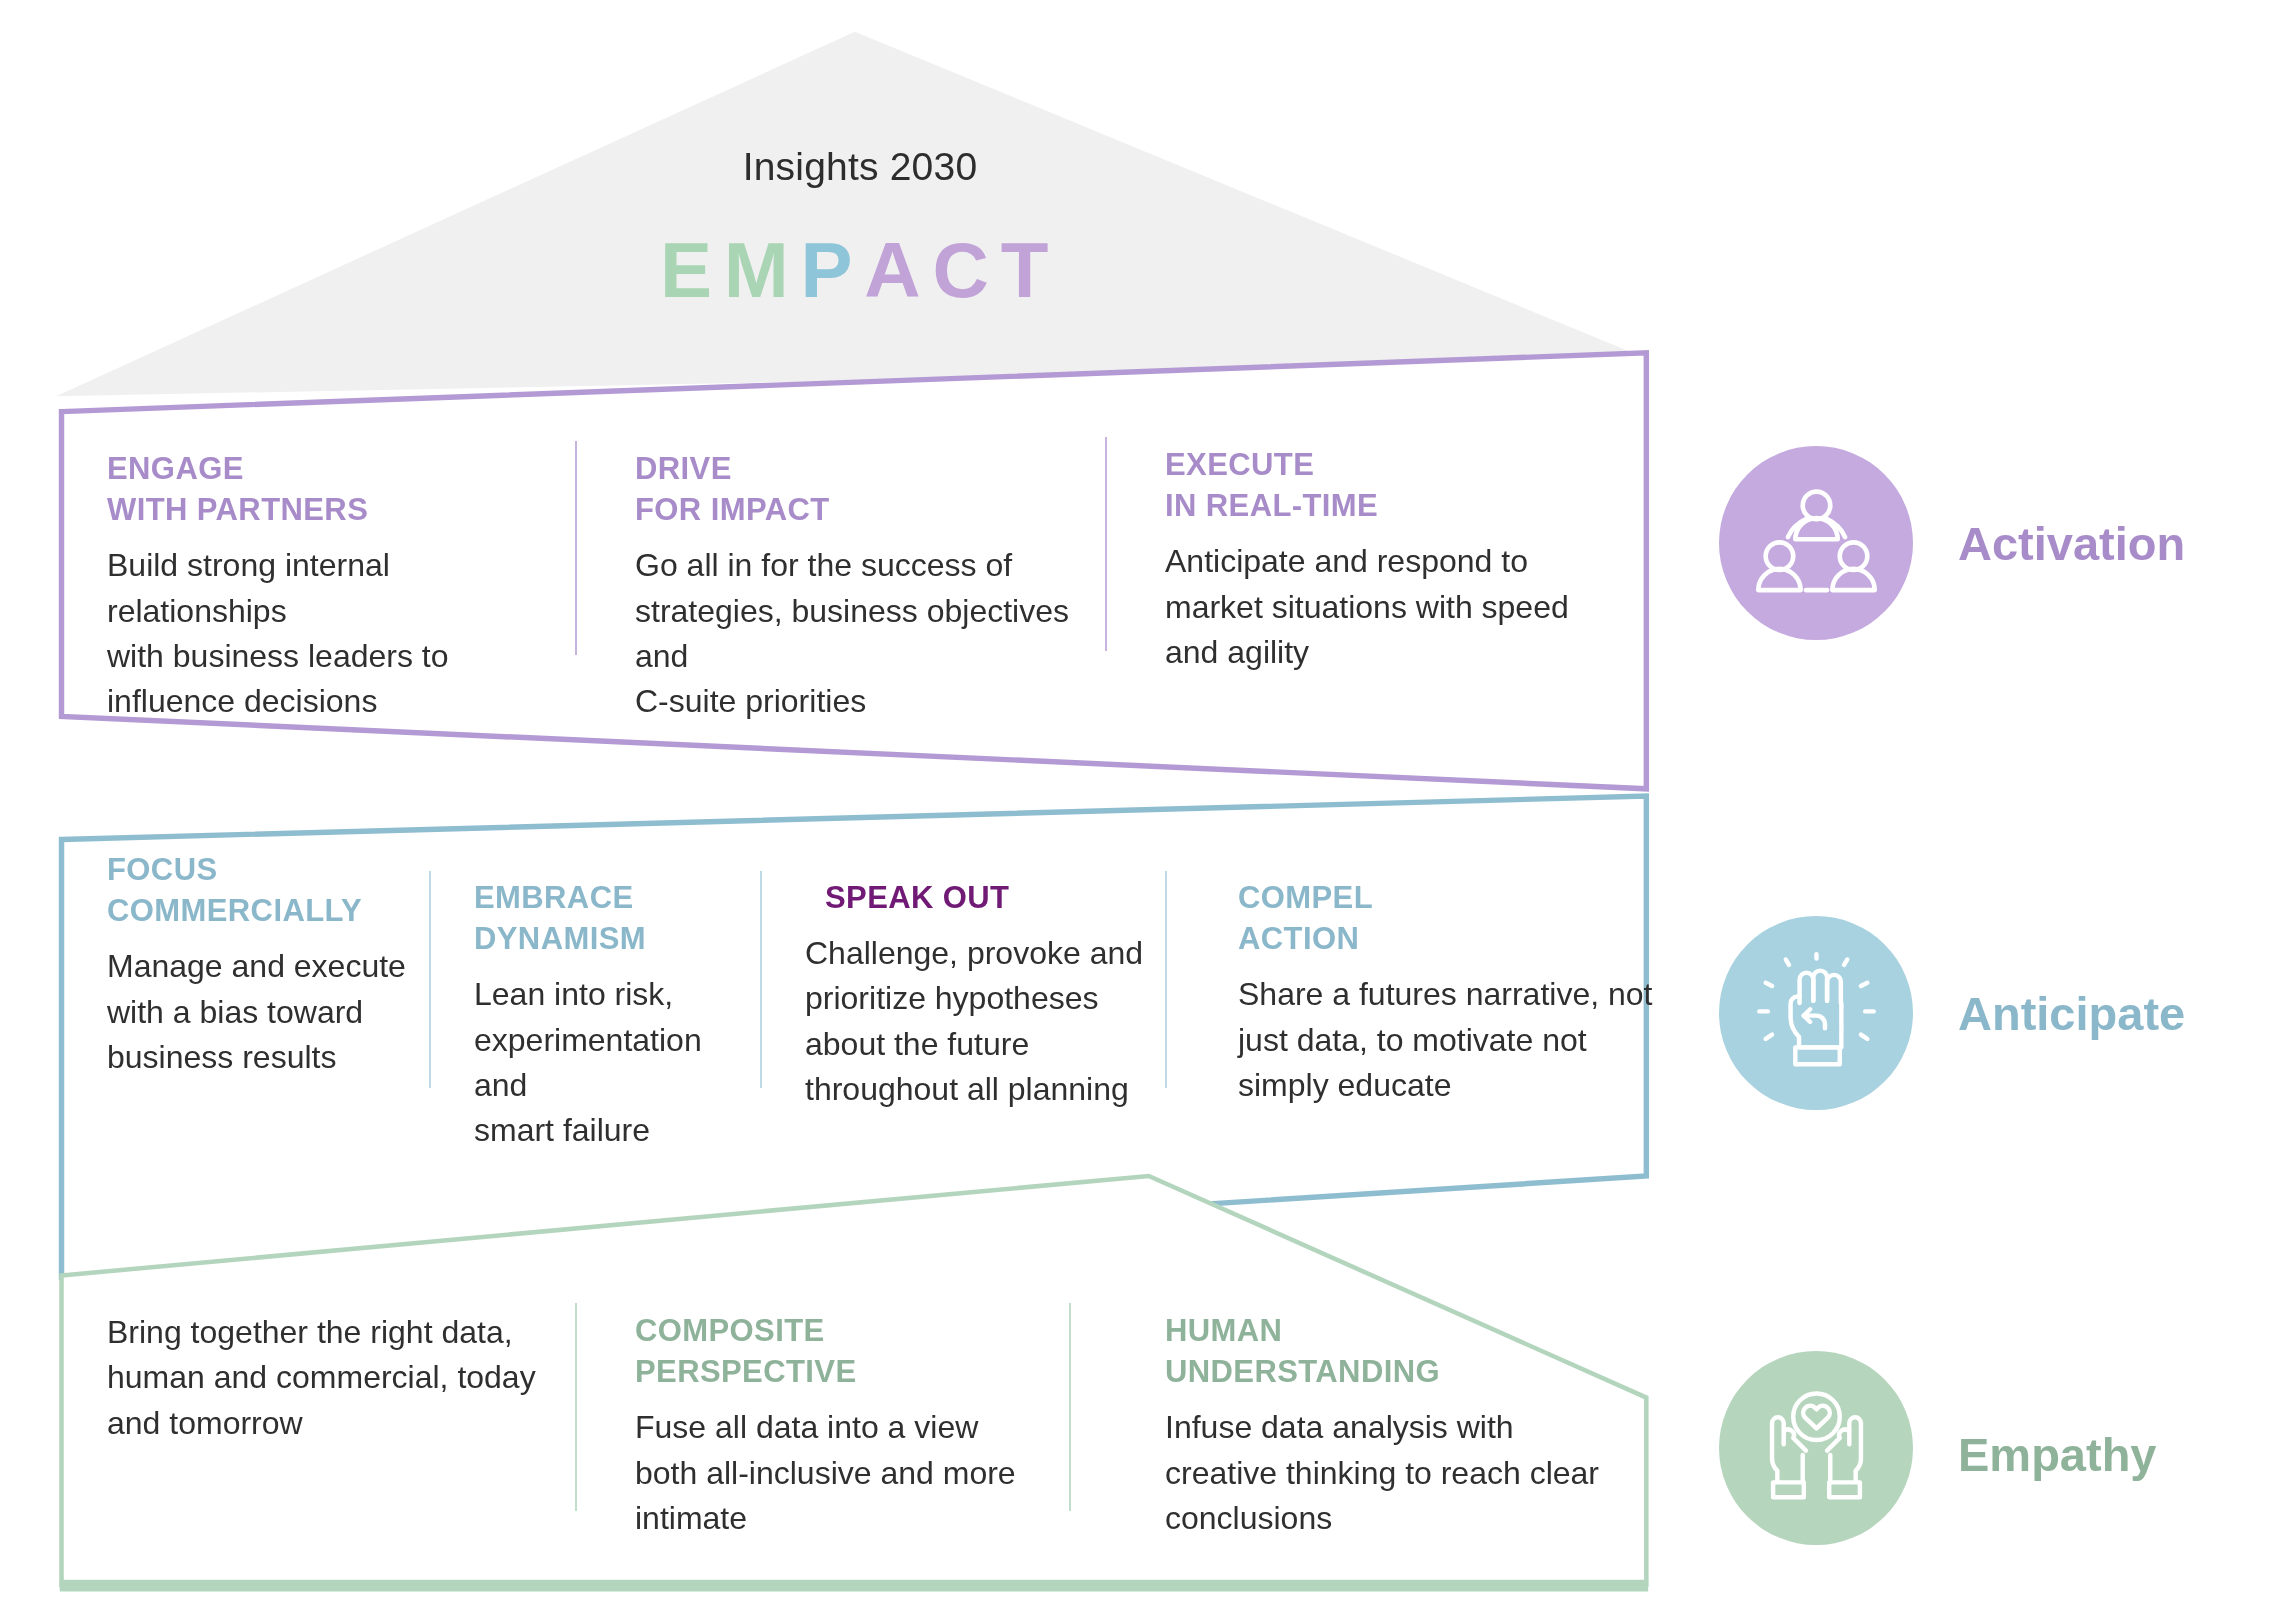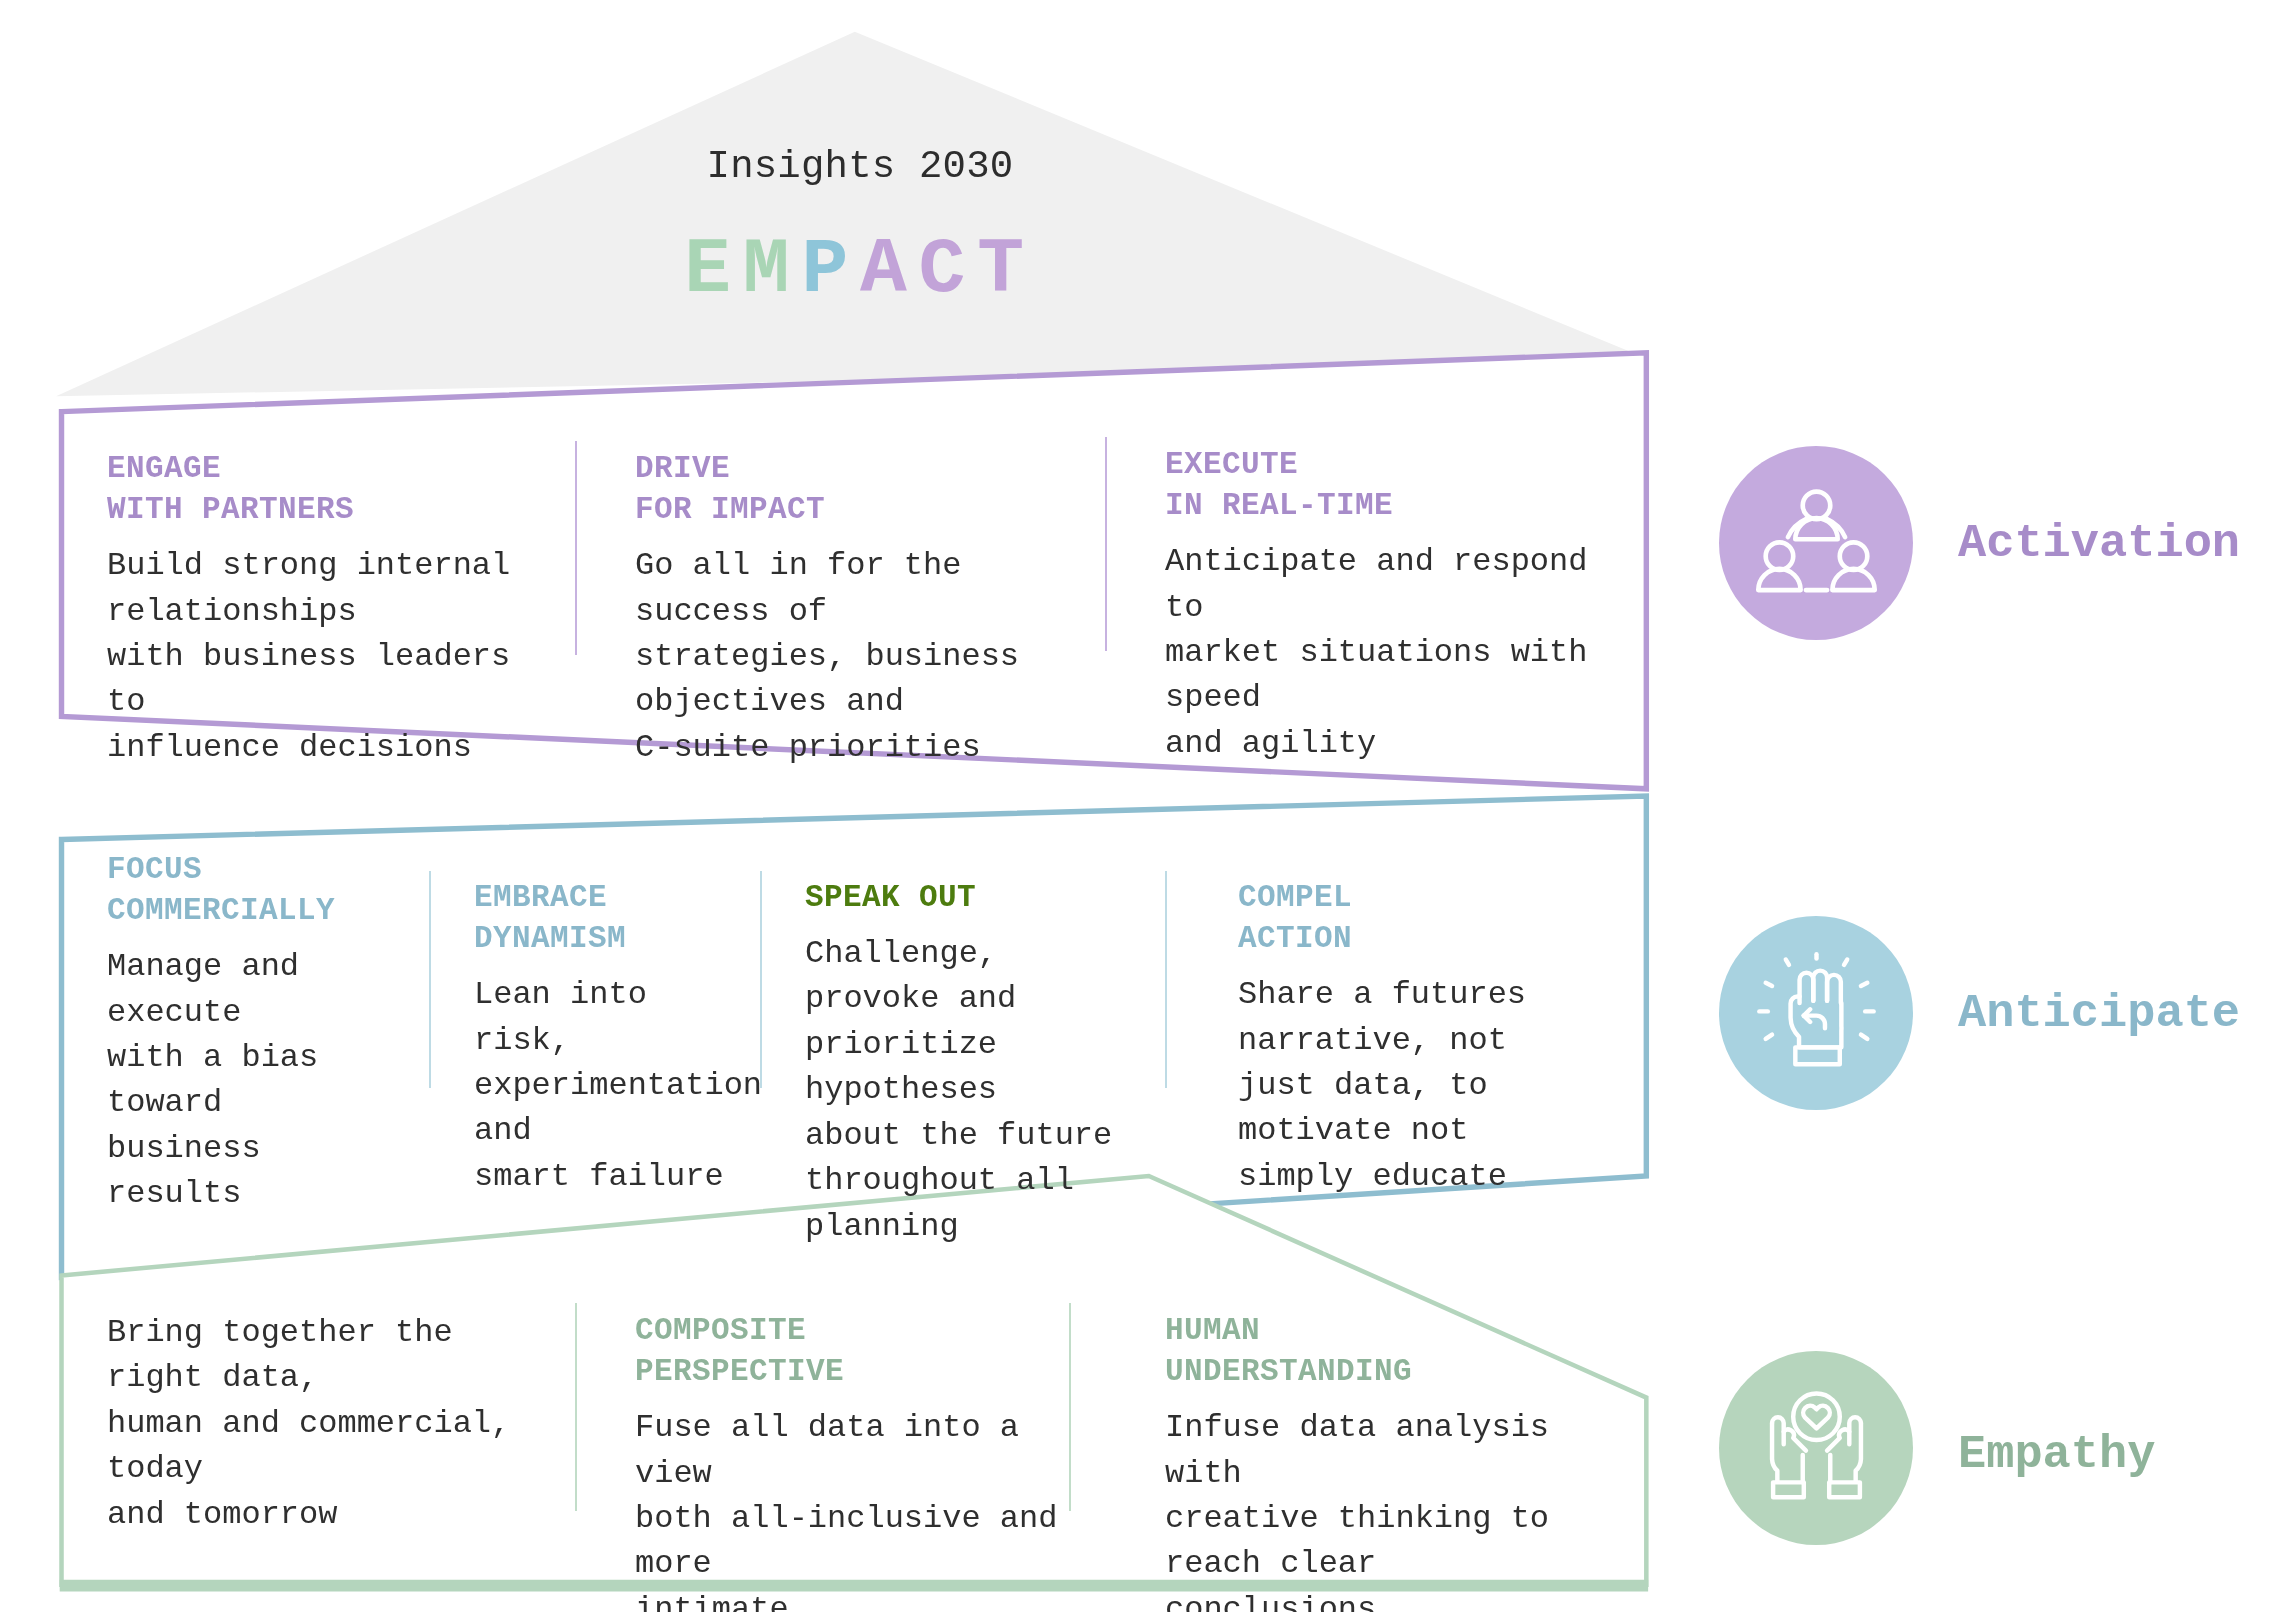--- a/index.html
+++ b/index.html
@@ -11,21 +11,20 @@
   body {
     font-family: "Liberation Sans", sans-serif;
     -webkit-font-smoothing: antialiased;
   }
   #stage {
     position: relative;
     width: 2294px;
     height: 1612px;
     overflow: hidden;
     background: #ffffff;
-    font-family: Liberation Mono, monospace;
   }
 
   
   #house-svg {
     position: absolute;
     left: 0;
     top: 0;
     width: 2294px;
     height: 1612px;
     pointer-events: none;
@@ -181,21 +180,21 @@
 
     <div class="pillar" style="left:474px; top:877px; width:280px;">
       <div class="pillar-heading" style="color:#8ab7ca;">EMBRACE
 DYNAMISM</div>
       <div class="pillar-body">Lean into risk,
 experimentation and
 smart failure</div>
     </div>
 
     <div class="pillar" style="left:805px; top:877px; width:344px;">
-      <div class="pillar-heading" style="color:#4d7c0f;">SPEAK OUT</div>
+      <div class="pillar-heading" style="color:#701a75;margin-left:20px;">SPEAK OUT</div>
       <div class="pillar-body">Challenge, provoke and
 prioritize hypotheses
 about the future
 throughout all planning</div>
     </div>
 
     <div class="pillar" style="left:1238px; top:877px; width:416px;">
       <div class="pillar-heading" style="color:#8ab7ca;">COMPEL
 ACTION</div>
       <div class="pillar-body">Share a futures narrative, not

